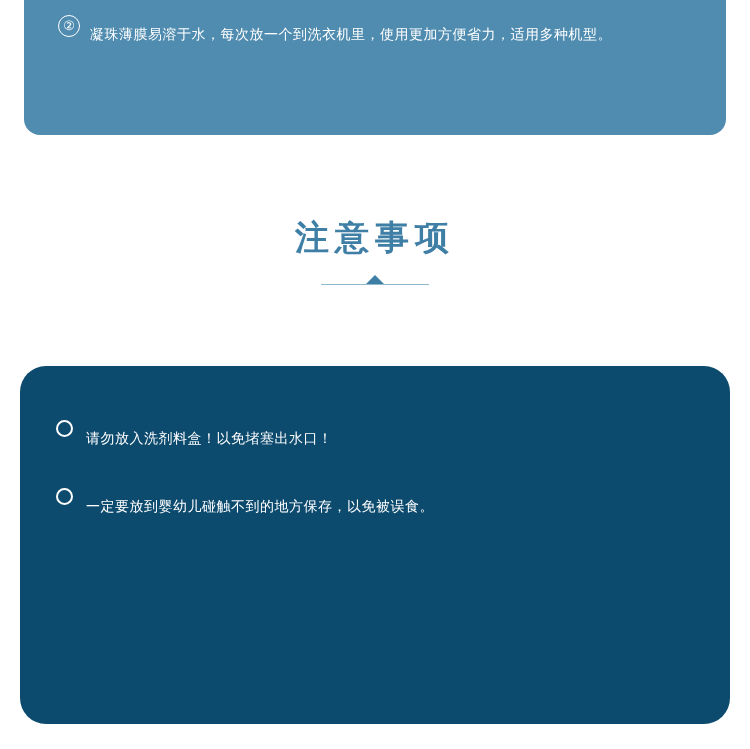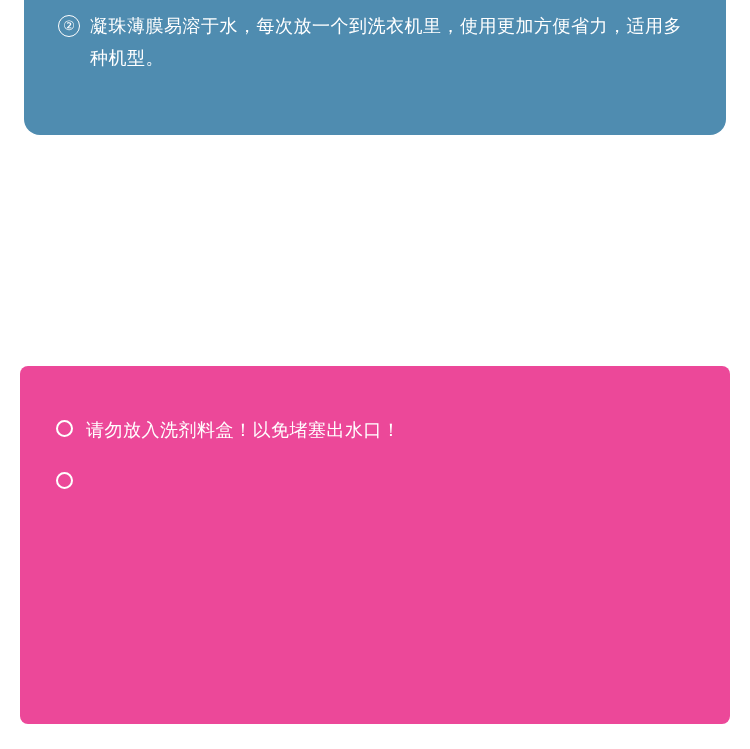--- a/index.html
+++ b/index.html
@@ -61,22 +61,22 @@
     width: 17px;
     height: 17px;
     border: 2px solid #ffffff;
     border-radius: 50%;
     margin-top: 6px;
     margin-right: 13px;
     box-sizing: border-box;
   }
 
   .item-text {
-    font-size: 18px;
-    line-height: 32px;
+    font-size: 14px;
+    line-height: 48px;
     letter-spacing: 0.5px;
     color: #ffffff;
   }
 
   
   .heading-wrap {
     position: absolute;
     left: 0;
     top: 215px;
     width: 750px;
@@ -115,22 +115,22 @@
     border-bottom: 9px solid #3f7fa6;
   }
 
   
   .panel-bottom {
     position: absolute;
     left: 20px;
     top: 366px;
     width: 710px;
     height: 358px;
-    background: #ec4899;
-    border-radius: 8px;
+    background: #0c4a6e;
+    border-radius: 26px;
     box-sizing: border-box;
     padding: 48px 38px 0 36px;
   }
   .panel-bottom .item-row {
     margin-bottom: 20px;
   }
   .panel-bottom .item-row:last-child {
     margin-bottom: 0;
   }
 </style>
@@ -139,29 +139,37 @@
 
 <div class="page">
 
   <div class="panel-top">
     <div class="item-row">
       <div class="marker-circled">②</div>
       <div class="item-text">凝珠薄膜易溶于水，每次放一个到洗衣机里，使用更加方便省力，适用多种机型。</div>
     </div>
   </div>
 
+  <div class="heading-wrap">
+    <div class="heading-title">注意事项</div>
+    <div class="heading-deco">
+      <div class="heading-rule"></div>
+      <div class="heading-tri"></div>
+    </div>
+  </div>
 
   <div class="panel-bottom">
 
     <div class="item-row">
       <div class="marker-ring"></div>
       <div class="item-text">请勿放入洗剂料盒！以免堵塞出水口！</div>
     </div>
 
 
 
     <div class="item-row">
       <div class="marker-ring"></div>
+      <div class="item-text">一定要放到婴幼儿碰触不到的地方保存，以免被误食。</div>
     </div>
 
   </div>
 
 </div>
 
 </body></html>

